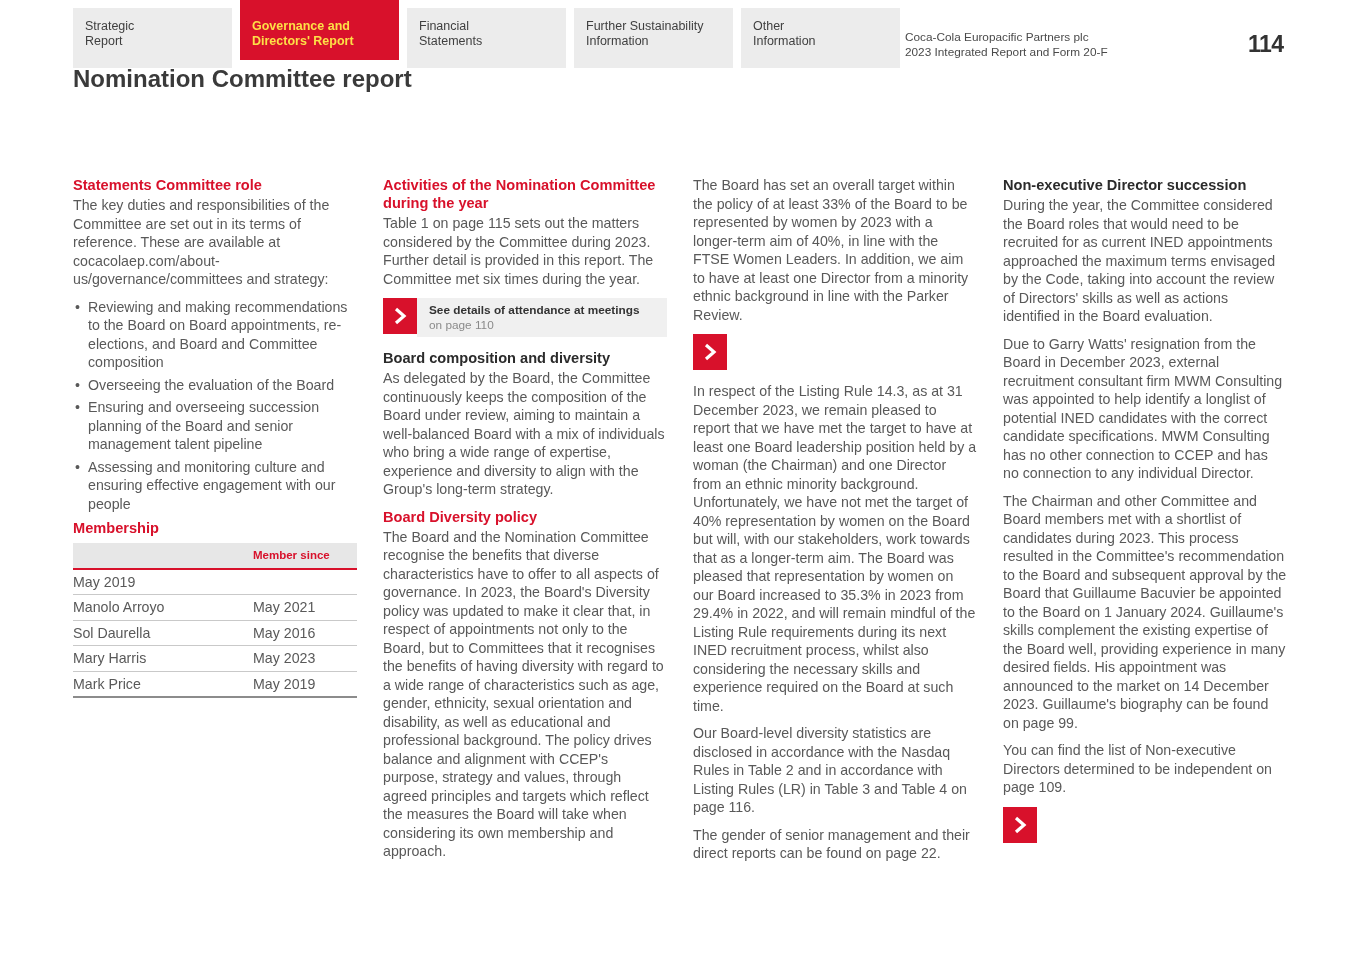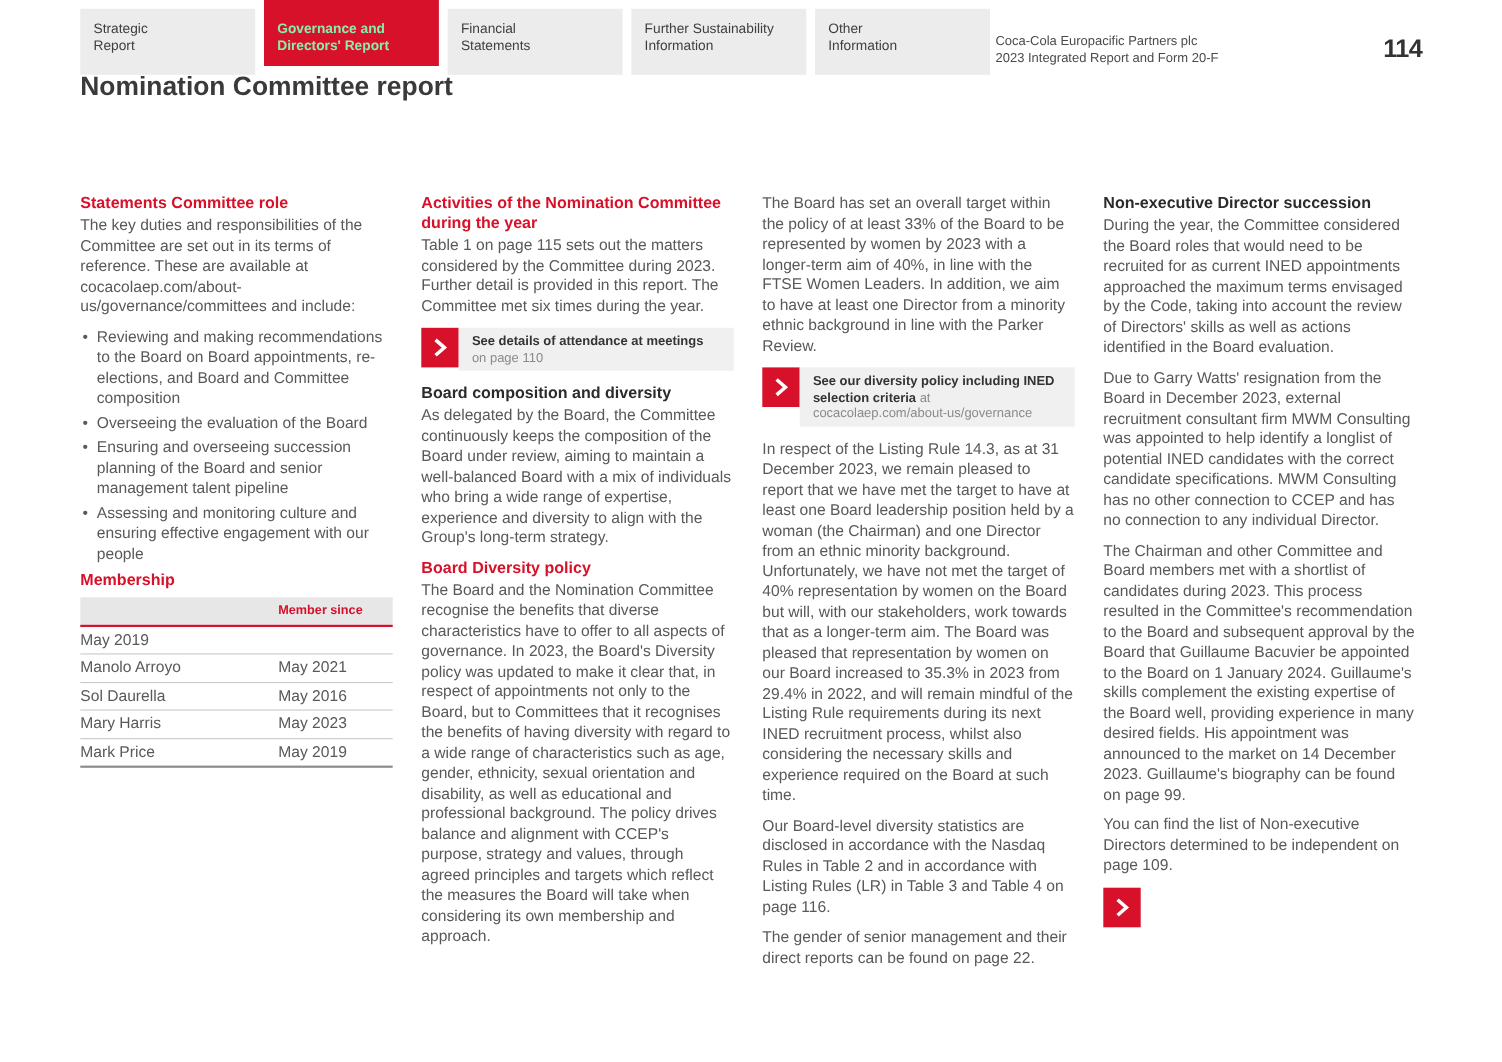--- a/index.html
+++ b/index.html
@@ -3,24 +3,24 @@
 <meta charset="utf-8">
 <style>
   * { margin: 0; padding: 0; box-sizing: border-box; }
   html, body { width: 1365px; height: 965px; background: #ffffff; overflow: hidden; }
   body { font-family: "Liberation Sans", sans-serif; color: #595959; }
 
   
   .tabbar { position: absolute; left: 73px; top: 8px; display: flex; gap: 8px; align-items: flex-start; }
   .tab { width: 159px; height: 60px; background: #ECECEC; padding: 11px 12px 0 12px;
          font-size: 12.5px; line-height: 15px; color: #3f3f3f; white-space: pre-line; cursor: pointer; }
-  .tab.active { background: #D8112B; color: #86efac; font-weight: bold;
+  .tab.active { background: #D8112B; color: #fde047; font-weight: bold;
                 margin-top: -8px; height: 60px; padding-top: 19px; }
   .doc-id { position: absolute; left: 905px; top: 30px; font-size: 11.8px; line-height: 15px; color: #4a4a4a; }
-  .page-num { position: absolute; left: 1248px; top: 31px; width: 45px; text-align: right;
+  .page-num { position: absolute; left: 1248px; top: 31px; width: 45px; text-align: left;
               font-size: 23px; font-weight: bold; color: #333333; letter-spacing: -0.5px; }
 
   
   .page-title { position: absolute; left: 73px; top: 65px; font-size: 24px; font-weight: bold; color: #3a3a3a; }
 
   
   .columns { position: absolute; left: 73px; top: 176px; width: 1214px;
              display: grid; grid-template-columns: repeat(4, 284px); column-gap: 26px; }
   .col { font-size: 14.2px; line-height: 18.5px; }
   .col p { margin-bottom: 9px; }
@@ -74,21 +74,21 @@
   <div>2023 Integrated Report and Form 20-F</div>
 </div>
 <div class="page-num">114</div>
 
 <h1 class="page-title">Nomination Committee report</h1>
 
 <div class="columns">
 
   <div class="col">
     <h3 class="red">Statements Committee role</h3>
-    <p>The key duties and responsibilities of the Committee are set out in its terms of reference. These are available at cocacolaep.com/about-us/governance/committees and include:</p>
+    <p>The key duties and responsibilities of the Committee are set out in its terms of reference. These are available at cocacolaep.com/about-us/governance/committees and strategy:</p>
     <ul class="bullets">
       <li>Reviewing and making recommendations to the Board on Board appointments, re-elections, and Board and Committee composition</li>
       <li>Overseeing the evaluation of the Board</li>
       <li>Ensuring and overseeing succession planning of the Board and senior management talent pipeline</li>
       <li>Assessing and monitoring culture and ensuring effective engagement with our people</li>
     </ul>
     <h3 class="red">Membership</h3>
     <div class="mtable">
       <div class="thead">
         <div class="hspace"></div>
@@ -136,23 +136,20 @@
   </div>
 
   <div class="col">
     <p>The Board has set an overall target within the policy of at least 33% of the Board to be represented by women by 2023 with a longer-term aim of 40%, in line with the FTSE Women Leaders. In addition, we aim to have at least one Director from a minority ethnic background in line with the Parker Review.</p>
     <div class="callout">
       <div class="arrowbox">
         <svg width="14" height="18" viewBox="0 0 14 18">
             <path d="M3 2 L11 9 L3 16" fill="none" stroke="#ffffff" stroke-width="3.2"></path>
           </svg>
       </div>
-      <div class="ctext">
-        <b>See our diversity policy including INED selection criteria</b><span> at cocacolaep.com/about-us/governance</span>
-      </div>
     </div>
     <p>In respect of the Listing Rule 14.3, as at 31 December 2023, we remain pleased to report that we have met the target to have at least one Board leadership position held by a woman (the Chairman) and one Director from an ethnic minority background. Unfortunately, we have not met the target of 40% representation by women on the Board but will, with our stakeholders, work towards that as a longer-term aim. The Board was pleased that representation by women on our Board increased to 35.3% in 2023 from 29.4% in 2022, and will remain mindful of the Listing Rule requirements during its next INED recruitment process, whilst also considering the necessary skills and experience required on the Board at such time.</p>
     <p>Our Board-level diversity statistics are disclosed in accordance with the Nasdaq Rules in Table 2 and in accordance with Listing Rules (LR) in Table 3 and Table 4 on page 116.</p>
     <p>The gender of senior management and their direct reports can be found on page 22.</p>
   </div>
 
   <div class="col">
     <h3 class="dark" style="margin-top:0;">Non-executive Director succession</h3>
     <p>During the year, the Committee considered the Board roles that would need to be recruited for as current INED appointments approached the maximum terms envisaged by the Code, taking into account the review of Directors' skills as well as actions identified in the Board evaluation.</p>
     <p>Due to Garry Watts' resignation from the Board in December 2023, external recruitment consultant firm MWM Consulting was appointed to help identify a longlist of potential INED candidates with the correct candidate specifications. MWM Consulting has no other connection to CCEP and has no connection to any individual Director.</p>

